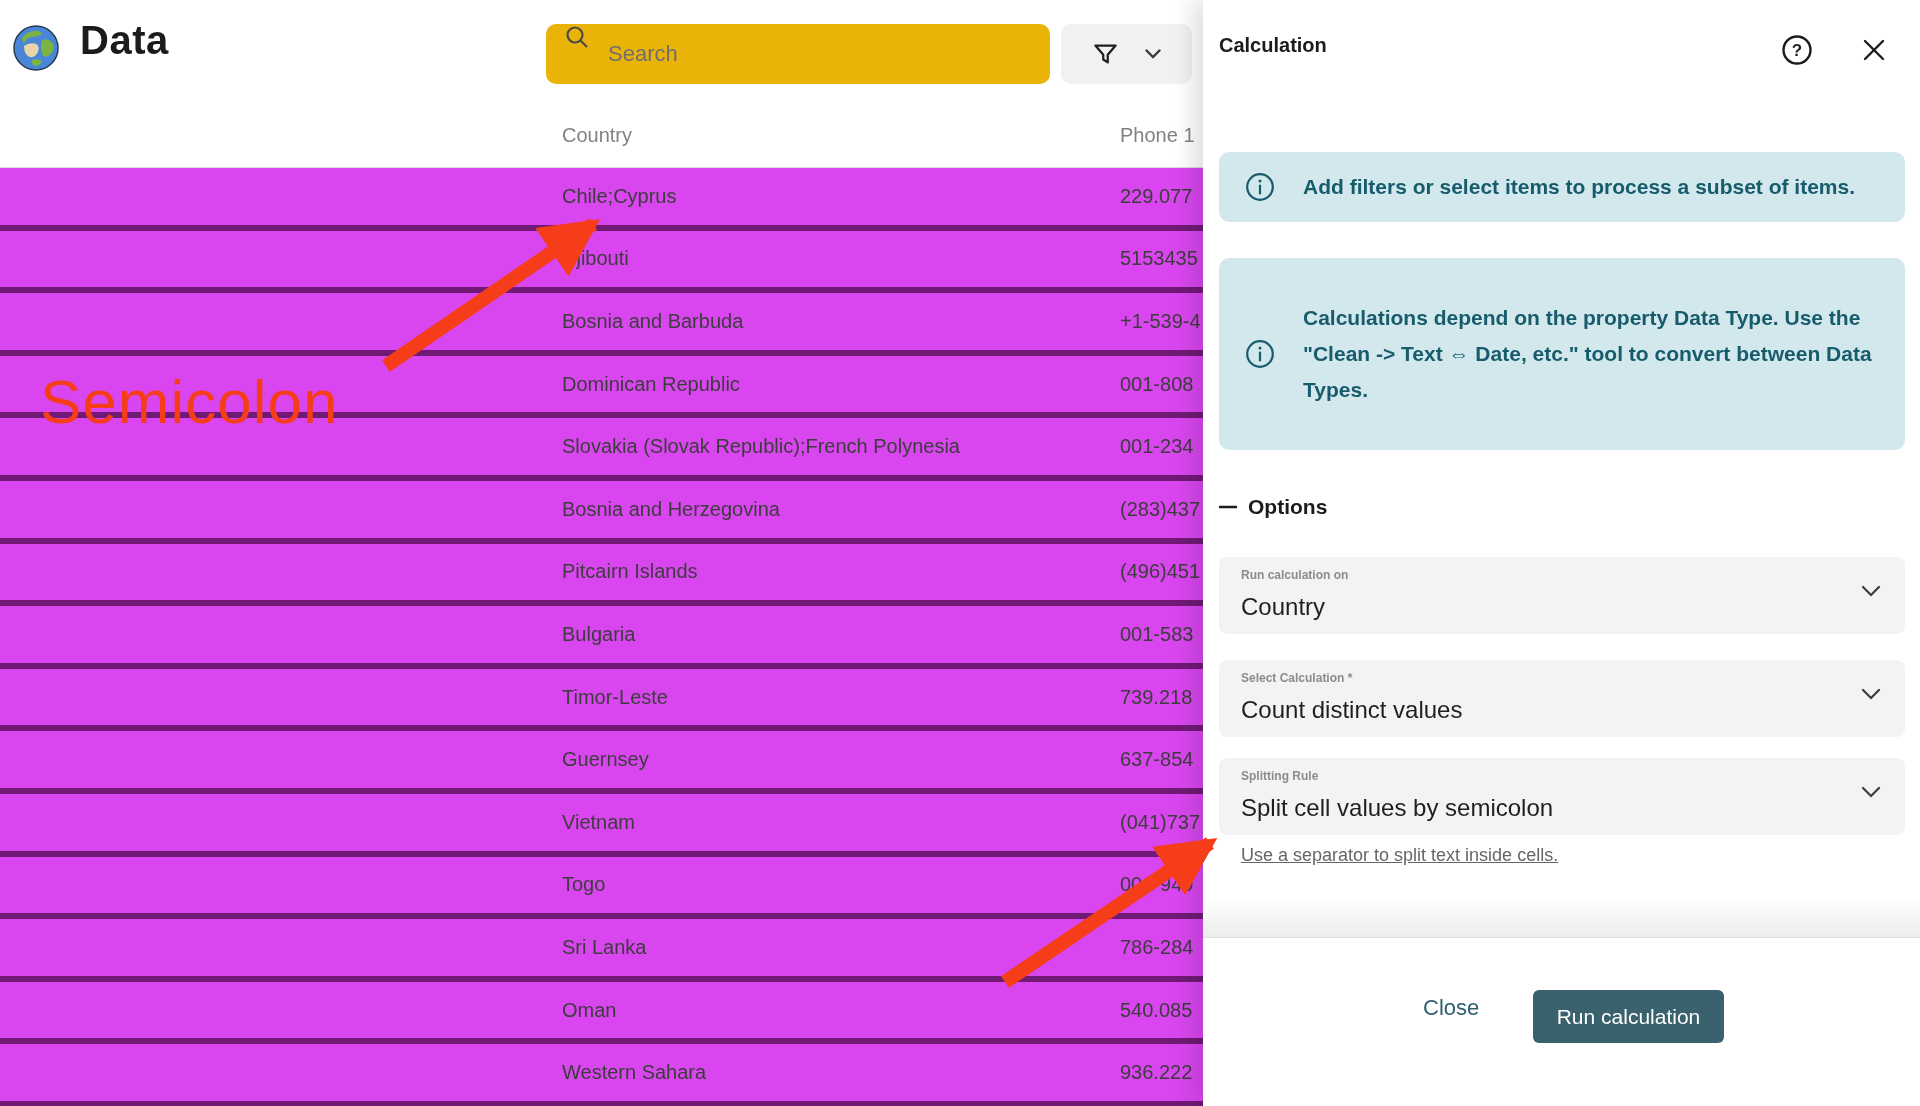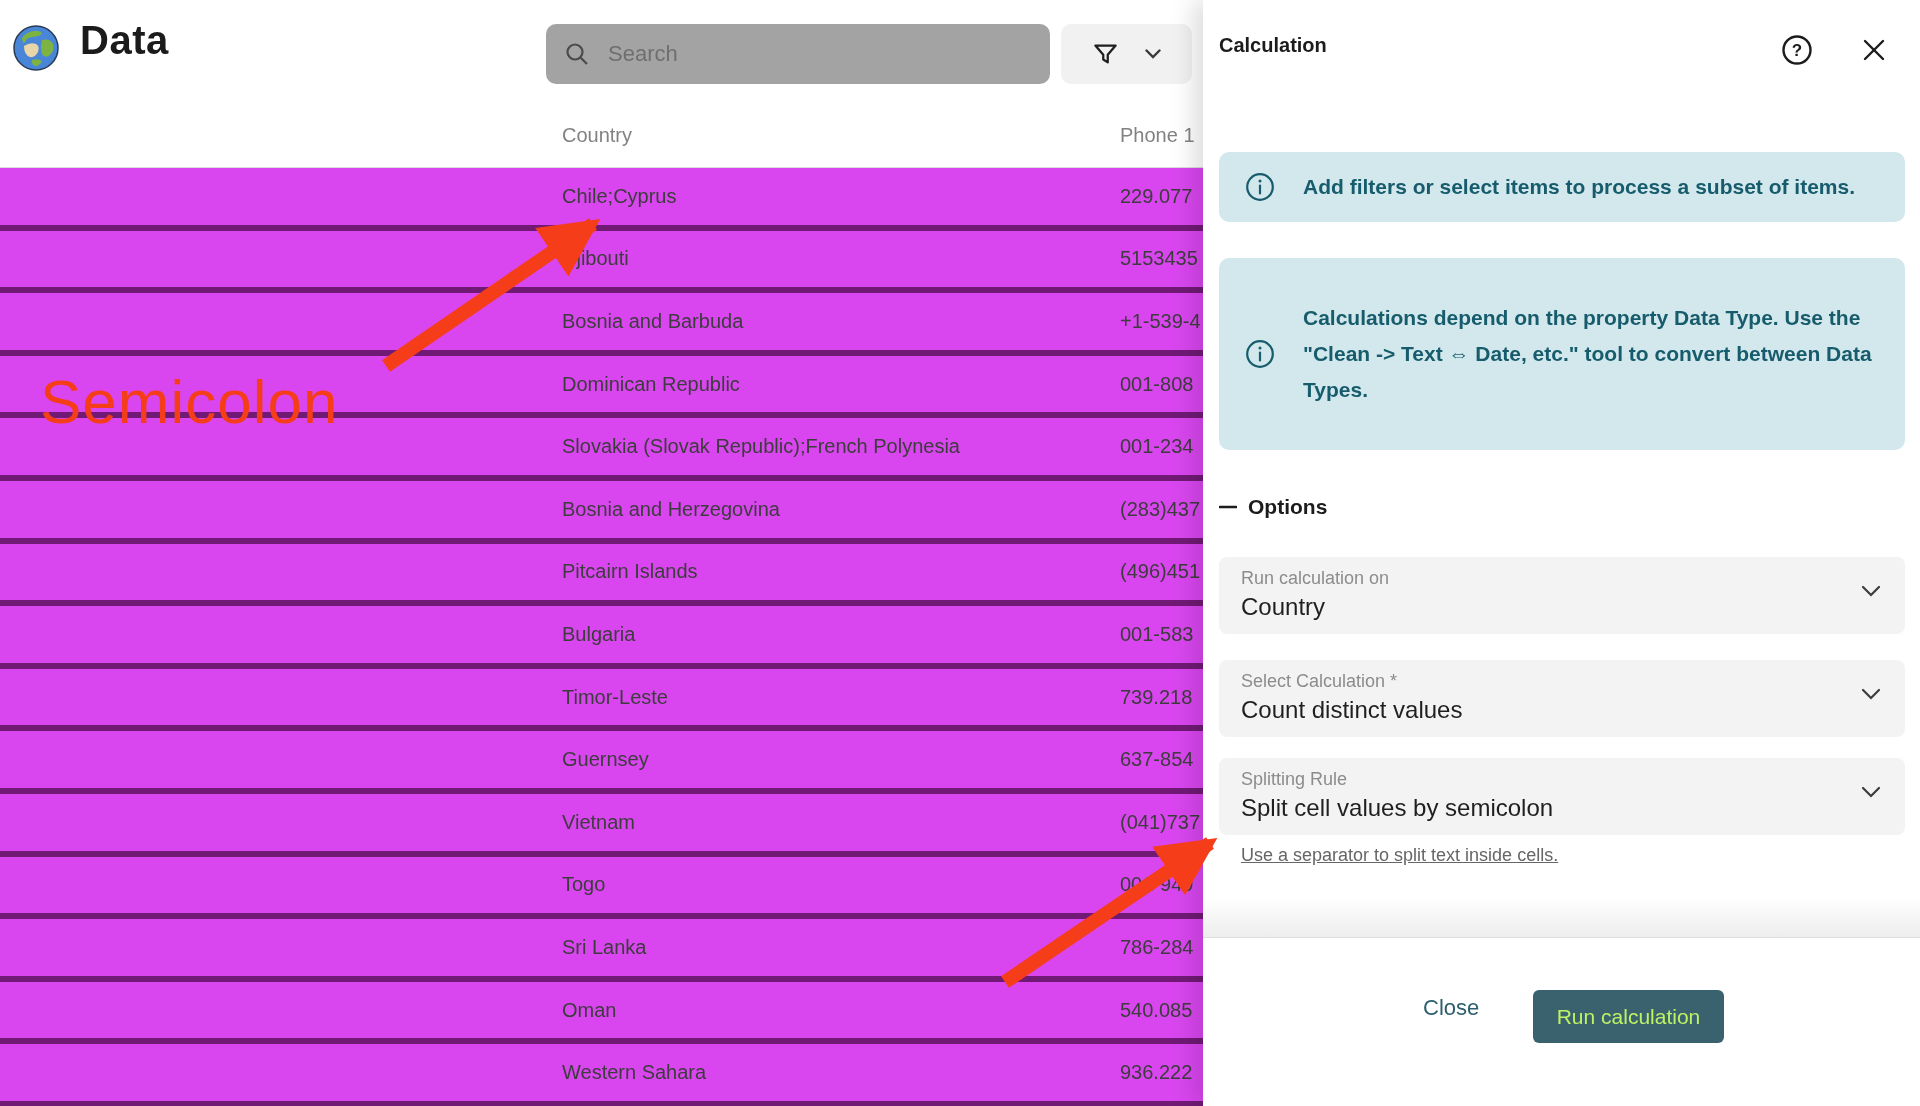--- a/index.html
+++ b/index.html
@@ -7,21 +7,21 @@
     width:1920px;height:1106px;position:relative;overflow:hidden;
     background:#ffffff;font-family:"Liberation Sans",sans-serif;
     -webkit-font-smoothing:antialiased;color:#3f3f3f;
   }
   
   .topbar{position:absolute;left:0;top:0;width:1920px;height:104px;background:#fff;z-index:2;}
   .logo-wrap{position:absolute;left:12px;top:24px;width:48px;height:48px;}
   .app-title{position:absolute;left:80px;top:18px;font-size:40px;font-weight:700;color:#1b1b1b;letter-spacing:.5px;}
   .search-box{
     position:absolute;left:546px;top:24px;width:504px;height:60px;
-    background:#a3a3a3;border-radius:10px;display:flex;align-items:center;padding:0 18px;box-sizing:border-box;
+    background:#eab308;border-radius:10px;display:flex;padding:0 18px;box-sizing:border-box;
   }
   .search-box input{
     border:none;outline:none;background:transparent;font-family:inherit;
     font-size:22px;color:#333;margin-left:16px;width:100%;
   }
   .search-box input::placeholder{color:#6f6f6f;}
   .filter-btn{
     position:absolute;left:1061px;top:24px;width:131px;height:60px;
     background:#f1f1f2;border-radius:10px;display:flex;align-items:center;justify-content:center;gap:26px;
     cursor:pointer;border:none;
@@ -64,37 +64,37 @@
   .options-row{position:absolute;left:16px;top:492px;height:30px;display:flex;align-items:center;gap:11px;
     background:none;border:none;padding:0;cursor:pointer;font-family:inherit;}
   .options-label{font-size:21px;font-weight:700;color:#1c1c1c;}
   .field{
     position:absolute;left:16px;width:686px;height:77px;background:#f3f3f3;border-radius:8px;
     cursor:pointer;border:none;text-align:left;padding:0;font-family:inherit;
   }
   .field-1{top:557px;}
   .field-2{top:660px;}
   .field-3{top:758px;}
-  .field .flabel{position:absolute;left:22px;top:11px;font-size:18px;color:#8c8c8c;}
+  .field .flabel{position:absolute;left:22px;top:11px;font-size:12px;color:#8c8c8c;font-weight:bold;}
   .field .fvalue{position:absolute;left:22px;top:36px;font-size:24px;color:#1f1f1f;}
   .field .chev{position:absolute;right:24px;top:28px;}
   .helper-text{position:absolute;left:38px;top:845px;font-size:18px;color:#666;text-decoration:underline;}
   .footer-shadow{
     position:absolute;left:0;top:897px;width:717px;height:40px;
     background:linear-gradient(to bottom,rgba(0,0,0,0),rgba(0,0,0,0.07));
     border-bottom:1px solid #e0e0e0;
   }
   .panel-footer{position:absolute;left:0;top:938px;width:717px;height:168px;background:#fff;}
   .footer-close{
     position:absolute;left:214px;top:56px;background:none;border:none;cursor:pointer;
     font-family:inherit;font-size:22px;color:var(--accent-teal,#2d5f6d);
   }
   .run-btn{
     position:absolute;left:330px;top:52px;width:191px;height:53px;border:none;border-radius:6px;
-    background:var(--button-bg,#3a626e);color:#bef264;font-family:inherit;font-size:21px;cursor:pointer;
+    background:var(--button-bg,#3a626e);color:#ffffff;font-family:inherit;font-size:21px;cursor:pointer;
   }
   svg{display:block;}
 </style>
 </head>
 <body>
 
 <div class="topbar">
   <span class="logo-wrap">
     <svg width="48" height="48" viewBox="0 0 48 48">
       <circle cx="24" cy="24" r="22" fill="#4a86d8" stroke="#2a3b55" stroke-width="1.5"></circle>

